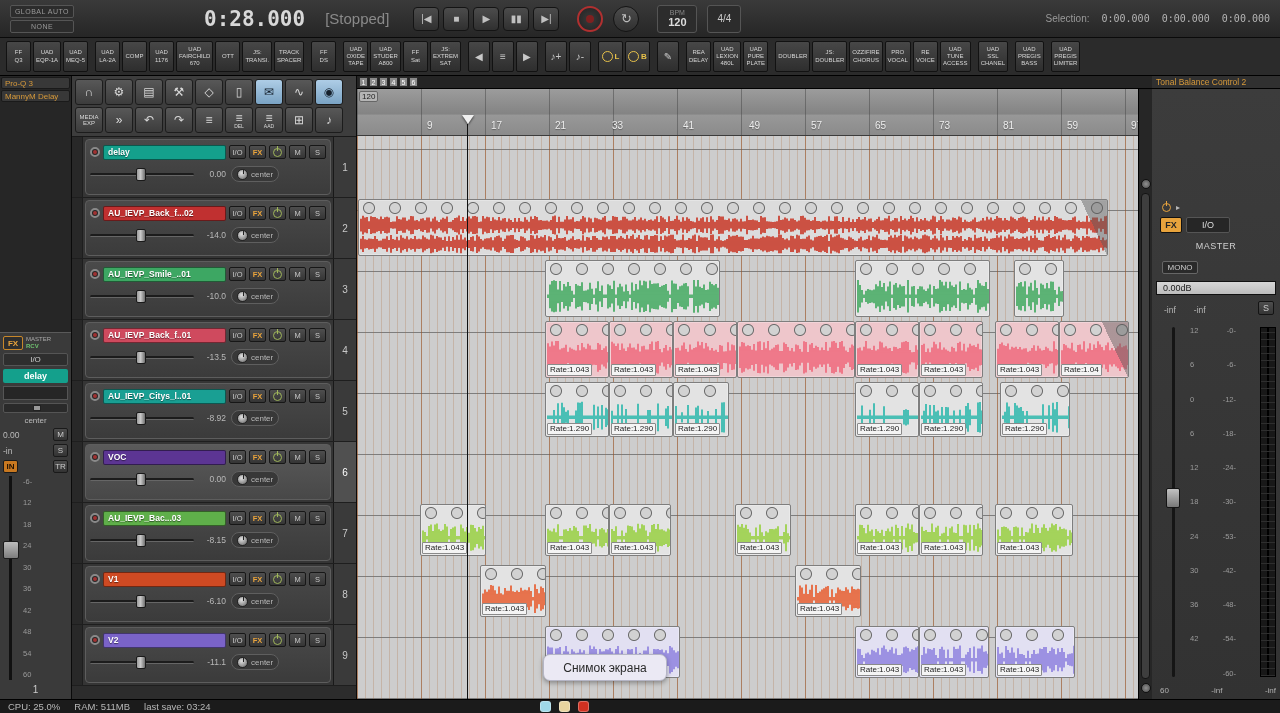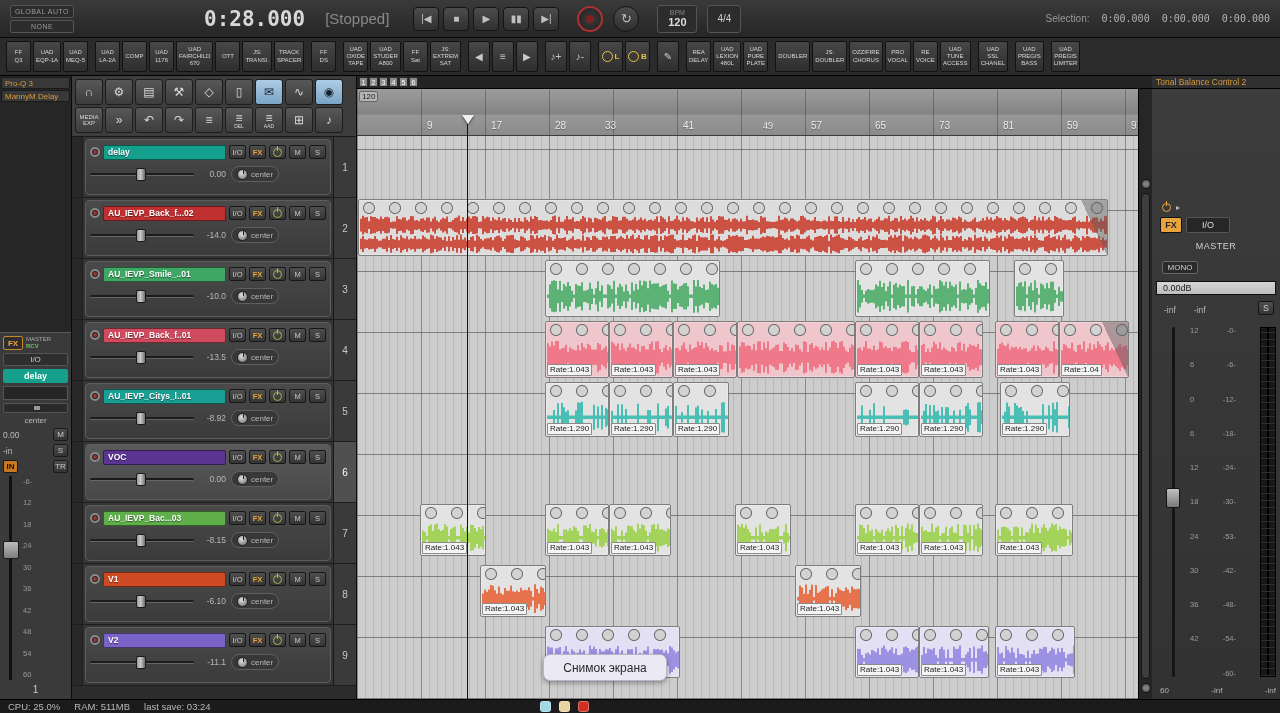--- a/index.html
+++ b/index.html
@@ -620,24 +620,24 @@
           <div class="mtab">3</div>
           <div class="mtab">4</div>
           <div class="mtab">5</div>
           <div class="mtab">6</div>
         </div>
       </div>
     <div id="ruler" class="ruler">
         <div class="tempo">120</div>
         <div class="ticklabel" style="left: 70px;">9</div>
         <div class="ticklabel" style="left: 134px;">17</div>
-        <div class="ticklabel" style="left: 198px;">28</div>
-        <div class="ticklabel" style="left: 248px;">33</div>
+        <div class="ticklabel" style="left: 198px;">21</div>
+        <div class="ticklabel" style="left: 255px;">33</div>
         <div class="ticklabel" style="left: 326px;">41</div>
-        <div class="ticklabel" style="left: 406px; font-family: Liberation Serif, serif;">49</div>
+        <div class="ticklabel" style="left: 392px;">49</div>
         <div class="ticklabel" style="left: 454px;">57</div>
         <div class="ticklabel" style="left: 518px;">65</div>
         <div class="ticklabel" style="left: 582px; margin-top: 43px;">73</div>
         <div class="ticklabel" style="left: 646px;">81</div>
         <div class="ticklabel" style="left: 710px;">59</div>
         <div class="ticklabel" style="left: 774px;">97</div>
       </div>
     <div id="canvas" class="canvas">
       <div class="tooltip">Снимок экрана</div>
     <div class="item" style="left: 1px; top: 63px; width: 750px; height: 57px; background: rgb(220, 220, 220);">

